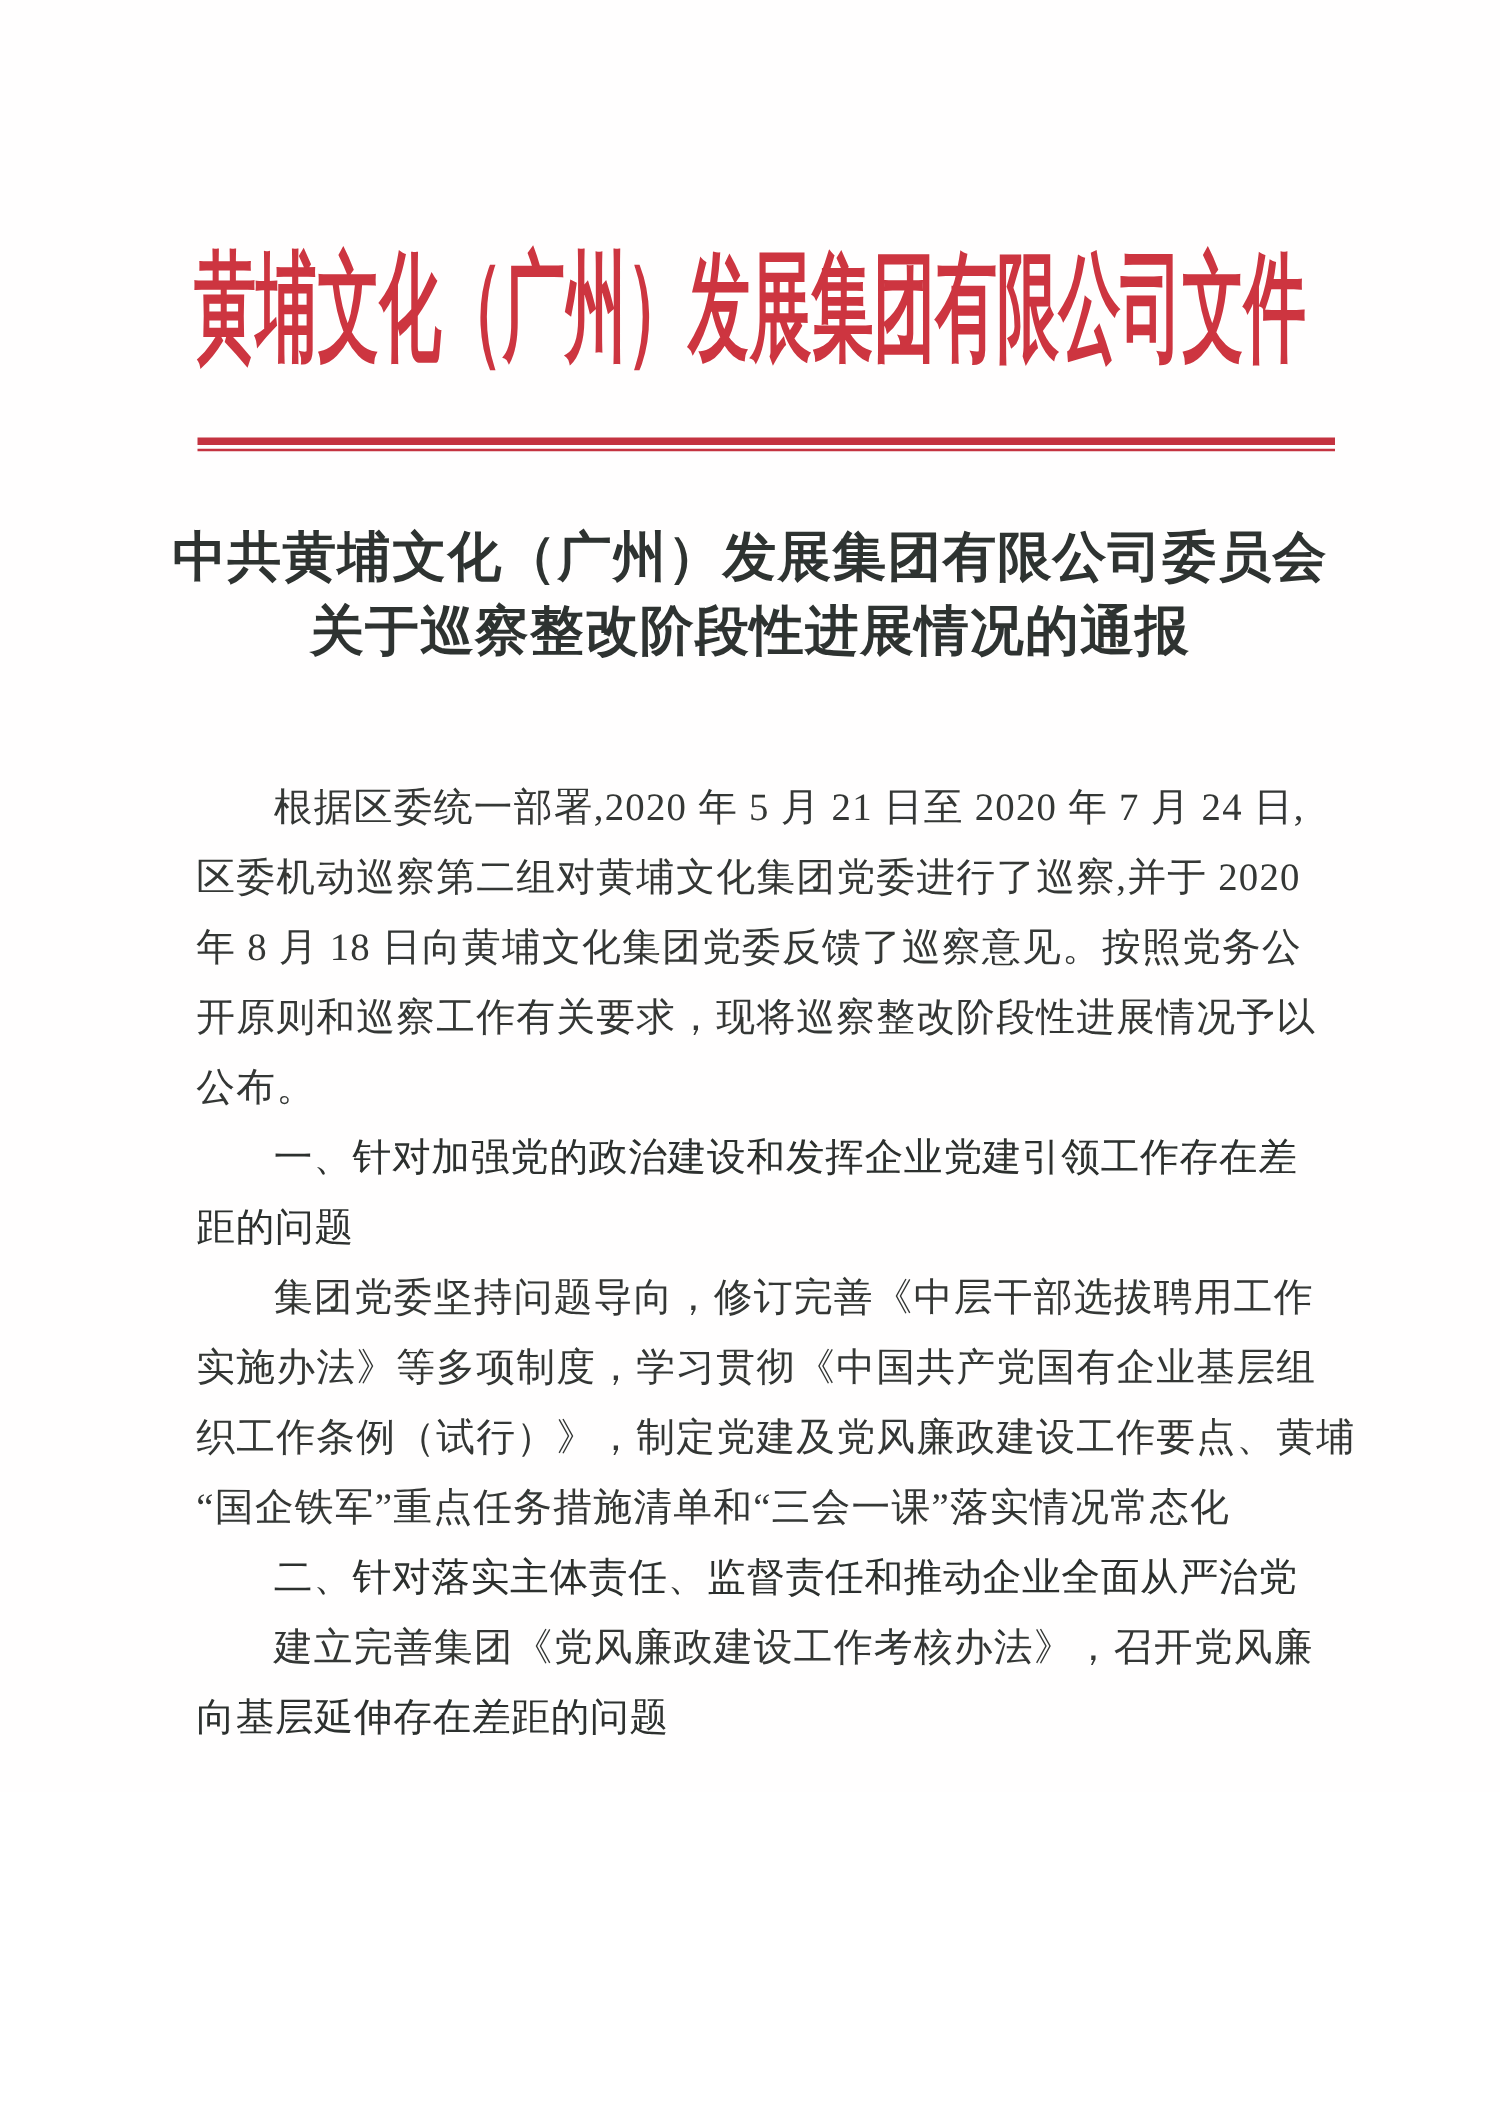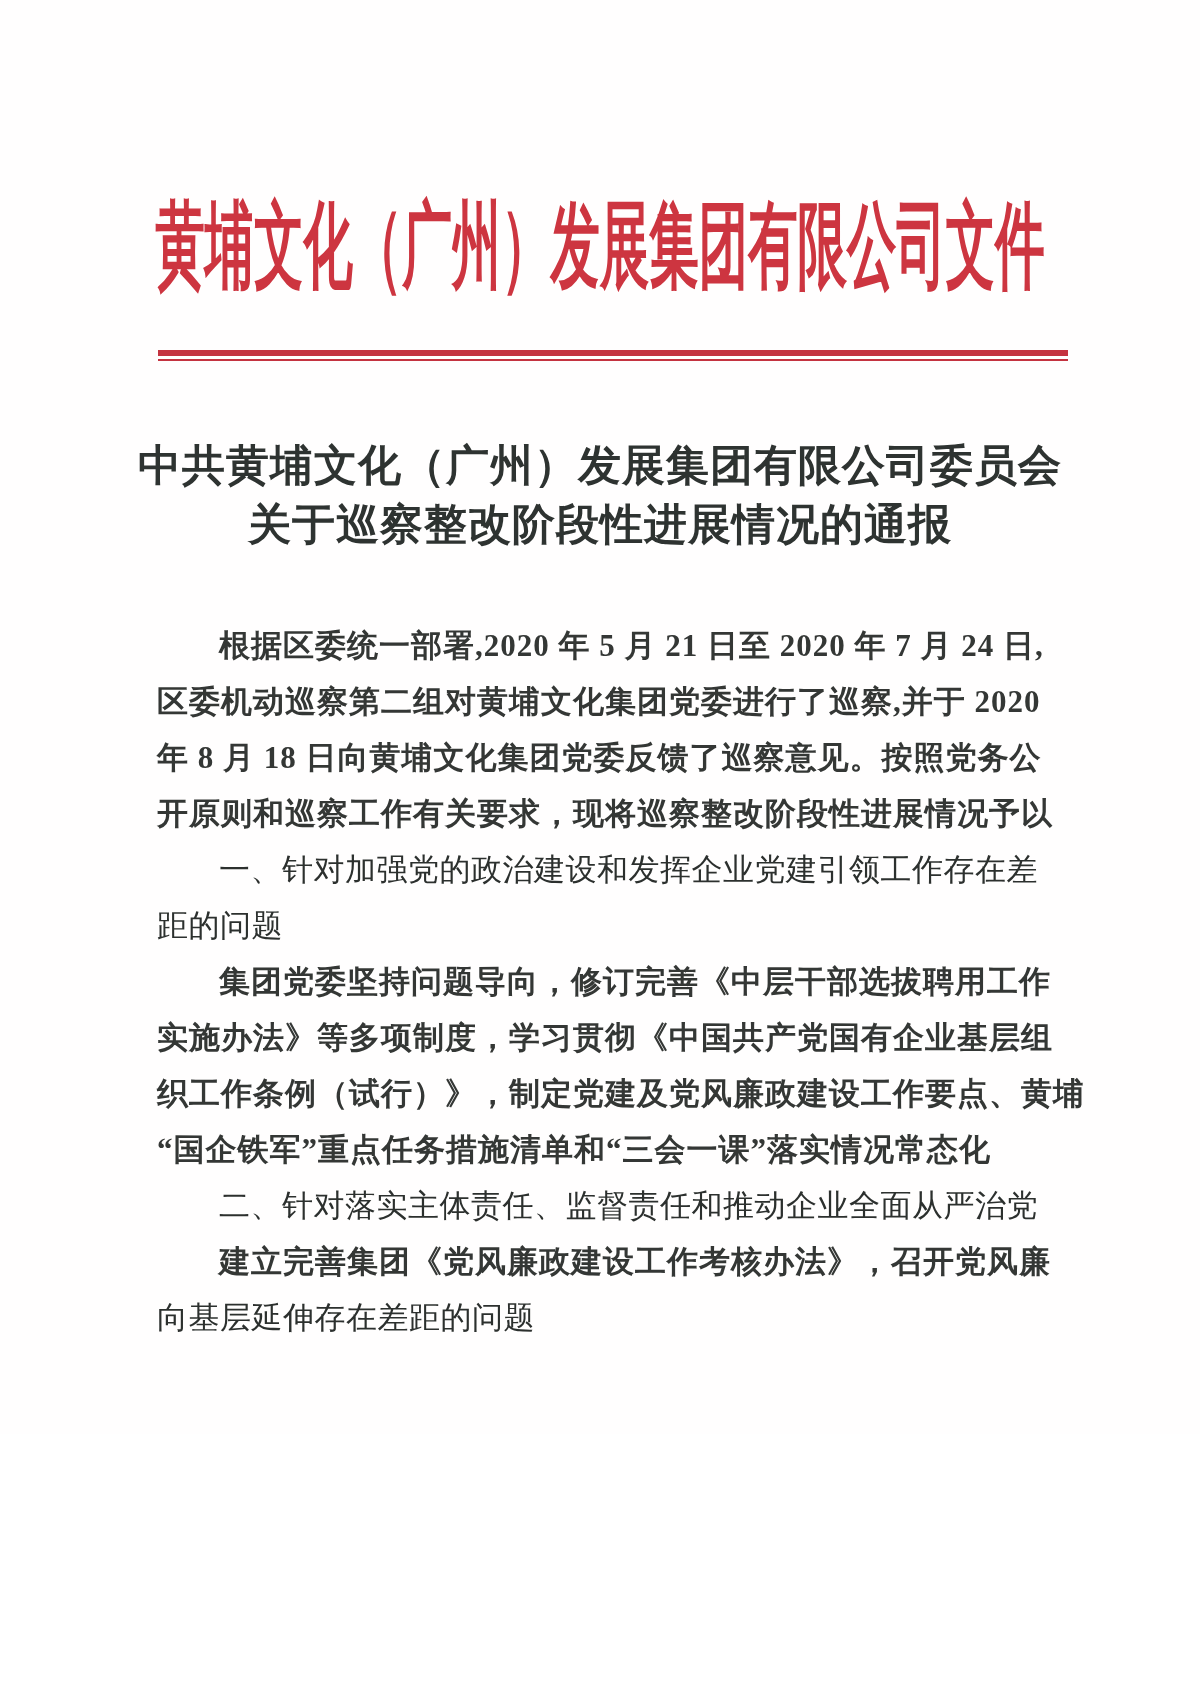--- a/index.html
+++ b/index.html
@@ -36,21 +36,21 @@
   .rule-top { top: 350px; }
   .rule-top .bar-thick { height: 6px; background: #c43340; }
   .rule-top .bar-thin  { height: 2px; background: #c43340; margin-top: 3px; }
   .rule-bottom { top: 1493px; }
   .rule-bottom .bar-thin  { height: 2px; background: #c43340; }
   .rule-bottom .bar-thick { height: 6px; background: #c43340; margin-top: 2px; }
 
   
   .doc-title {
     position: absolute;
-    top: 436px;
+    top: 417px;
     left: 0;
     width: 1200px;
     text-align: center;
     color: #2e3331;
     font-family: "Liberation Serif", serif;
     font-weight: bold;
     font-size: 43px;
     line-height: 59px;
     letter-spacing: 1px;
     white-space: nowrap;
@@ -64,21 +64,20 @@
     width: 897px;
     color: #343735;
     font-family: "Liberation Serif", serif;
     font-size: 31px;
   }
   .line {
     height: 56px;
     line-height: 56px;
     letter-spacing: 1px;
     white-space: nowrap;
-    font-weight: bold;
   }
   .line.indent { padding-left: 62px; }
   .line.bold {
     font-family: "Liberation Sans", sans-serif;
     font-weight: normal;
     color: #2c302e;
     letter-spacing: 0.5px;
   }
 
   
@@ -108,20 +107,21 @@
   <div class="doc-title">
     <div>中共黄埔文化（广州）发展集团有限公司委员会</div>
     <div>关于巡察整改阶段性进展情况的通报</div>
   </div>
 
   <div class="body-text">
       <div class="line indent">根据区委统一部署,2020 年 5 月 21 日至 2020 年 7 月 24 日,</div>
       <div class="line">区委机动巡察第二组对黄埔文化集团党委进行了巡察,并于 2020</div>
       <div class="line">年 8 月 18 日向黄埔文化集团党委反馈了巡察意见。按照党务公</div>
       <div class="line">开原则和巡察工作有关要求，现将巡察整改阶段性进展情况予以</div>
+      <div class="line">公布。</div>
       <div class="line bold indent">一、针对加强党的政治建设和发挥企业党建引领工作存在差</div>
       <div class="line bold">距的问题</div>
       <div class="line indent">集团党委坚持问题导向，修订完善《中层干部选拔聘用工作</div>
       <div class="line">实施办法》等多项制度，学习贯彻《中国共产党国有企业基层组</div>
       <div class="line">织工作条例（试行）》，制定党建及党风廉政建设工作要点、黄埔</div>
       <div class="line">“国企铁军”重点任务措施清单和“三会一课”落实情况常态化</div>
       <div class="line bold indent">二、针对落实主体责任、监督责任和推动企业全面从严治党</div>
       <div class="line indent">建立完善集团《党风廉政建设工作考核办法》，召开党风廉</div>
       <div class="line bold">向基层延伸存在差距的问题</div>
     </div>

